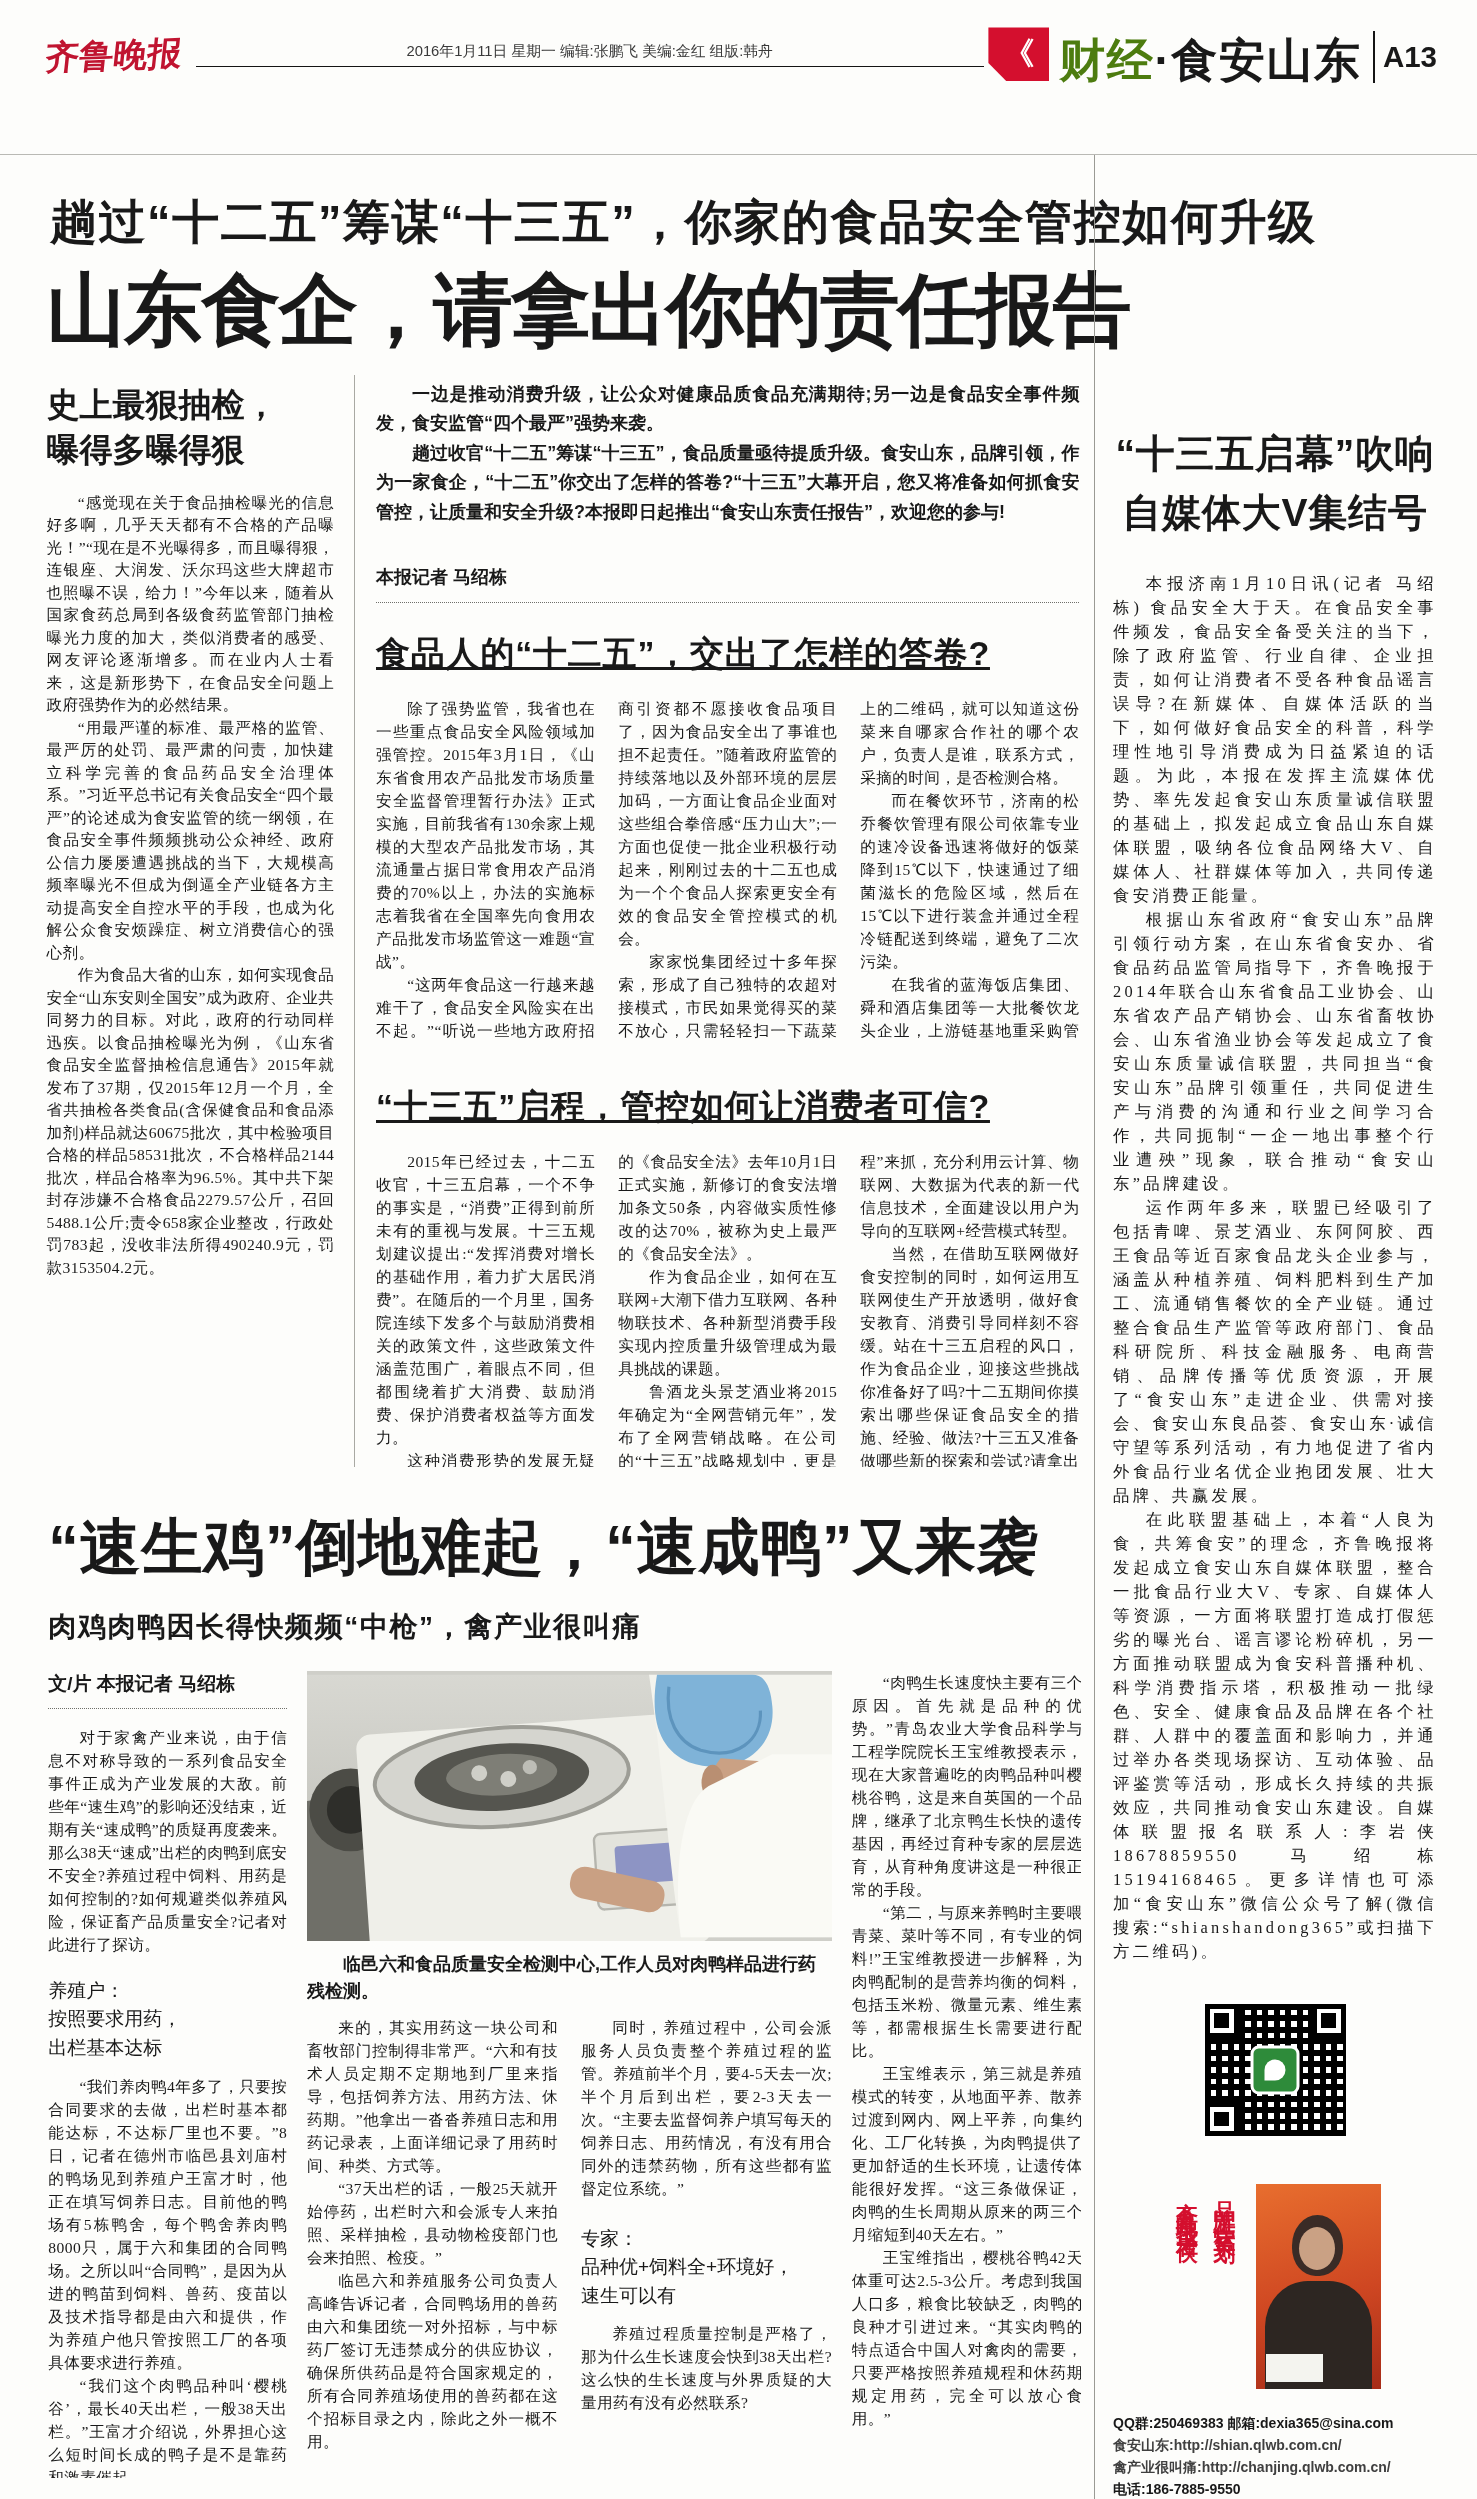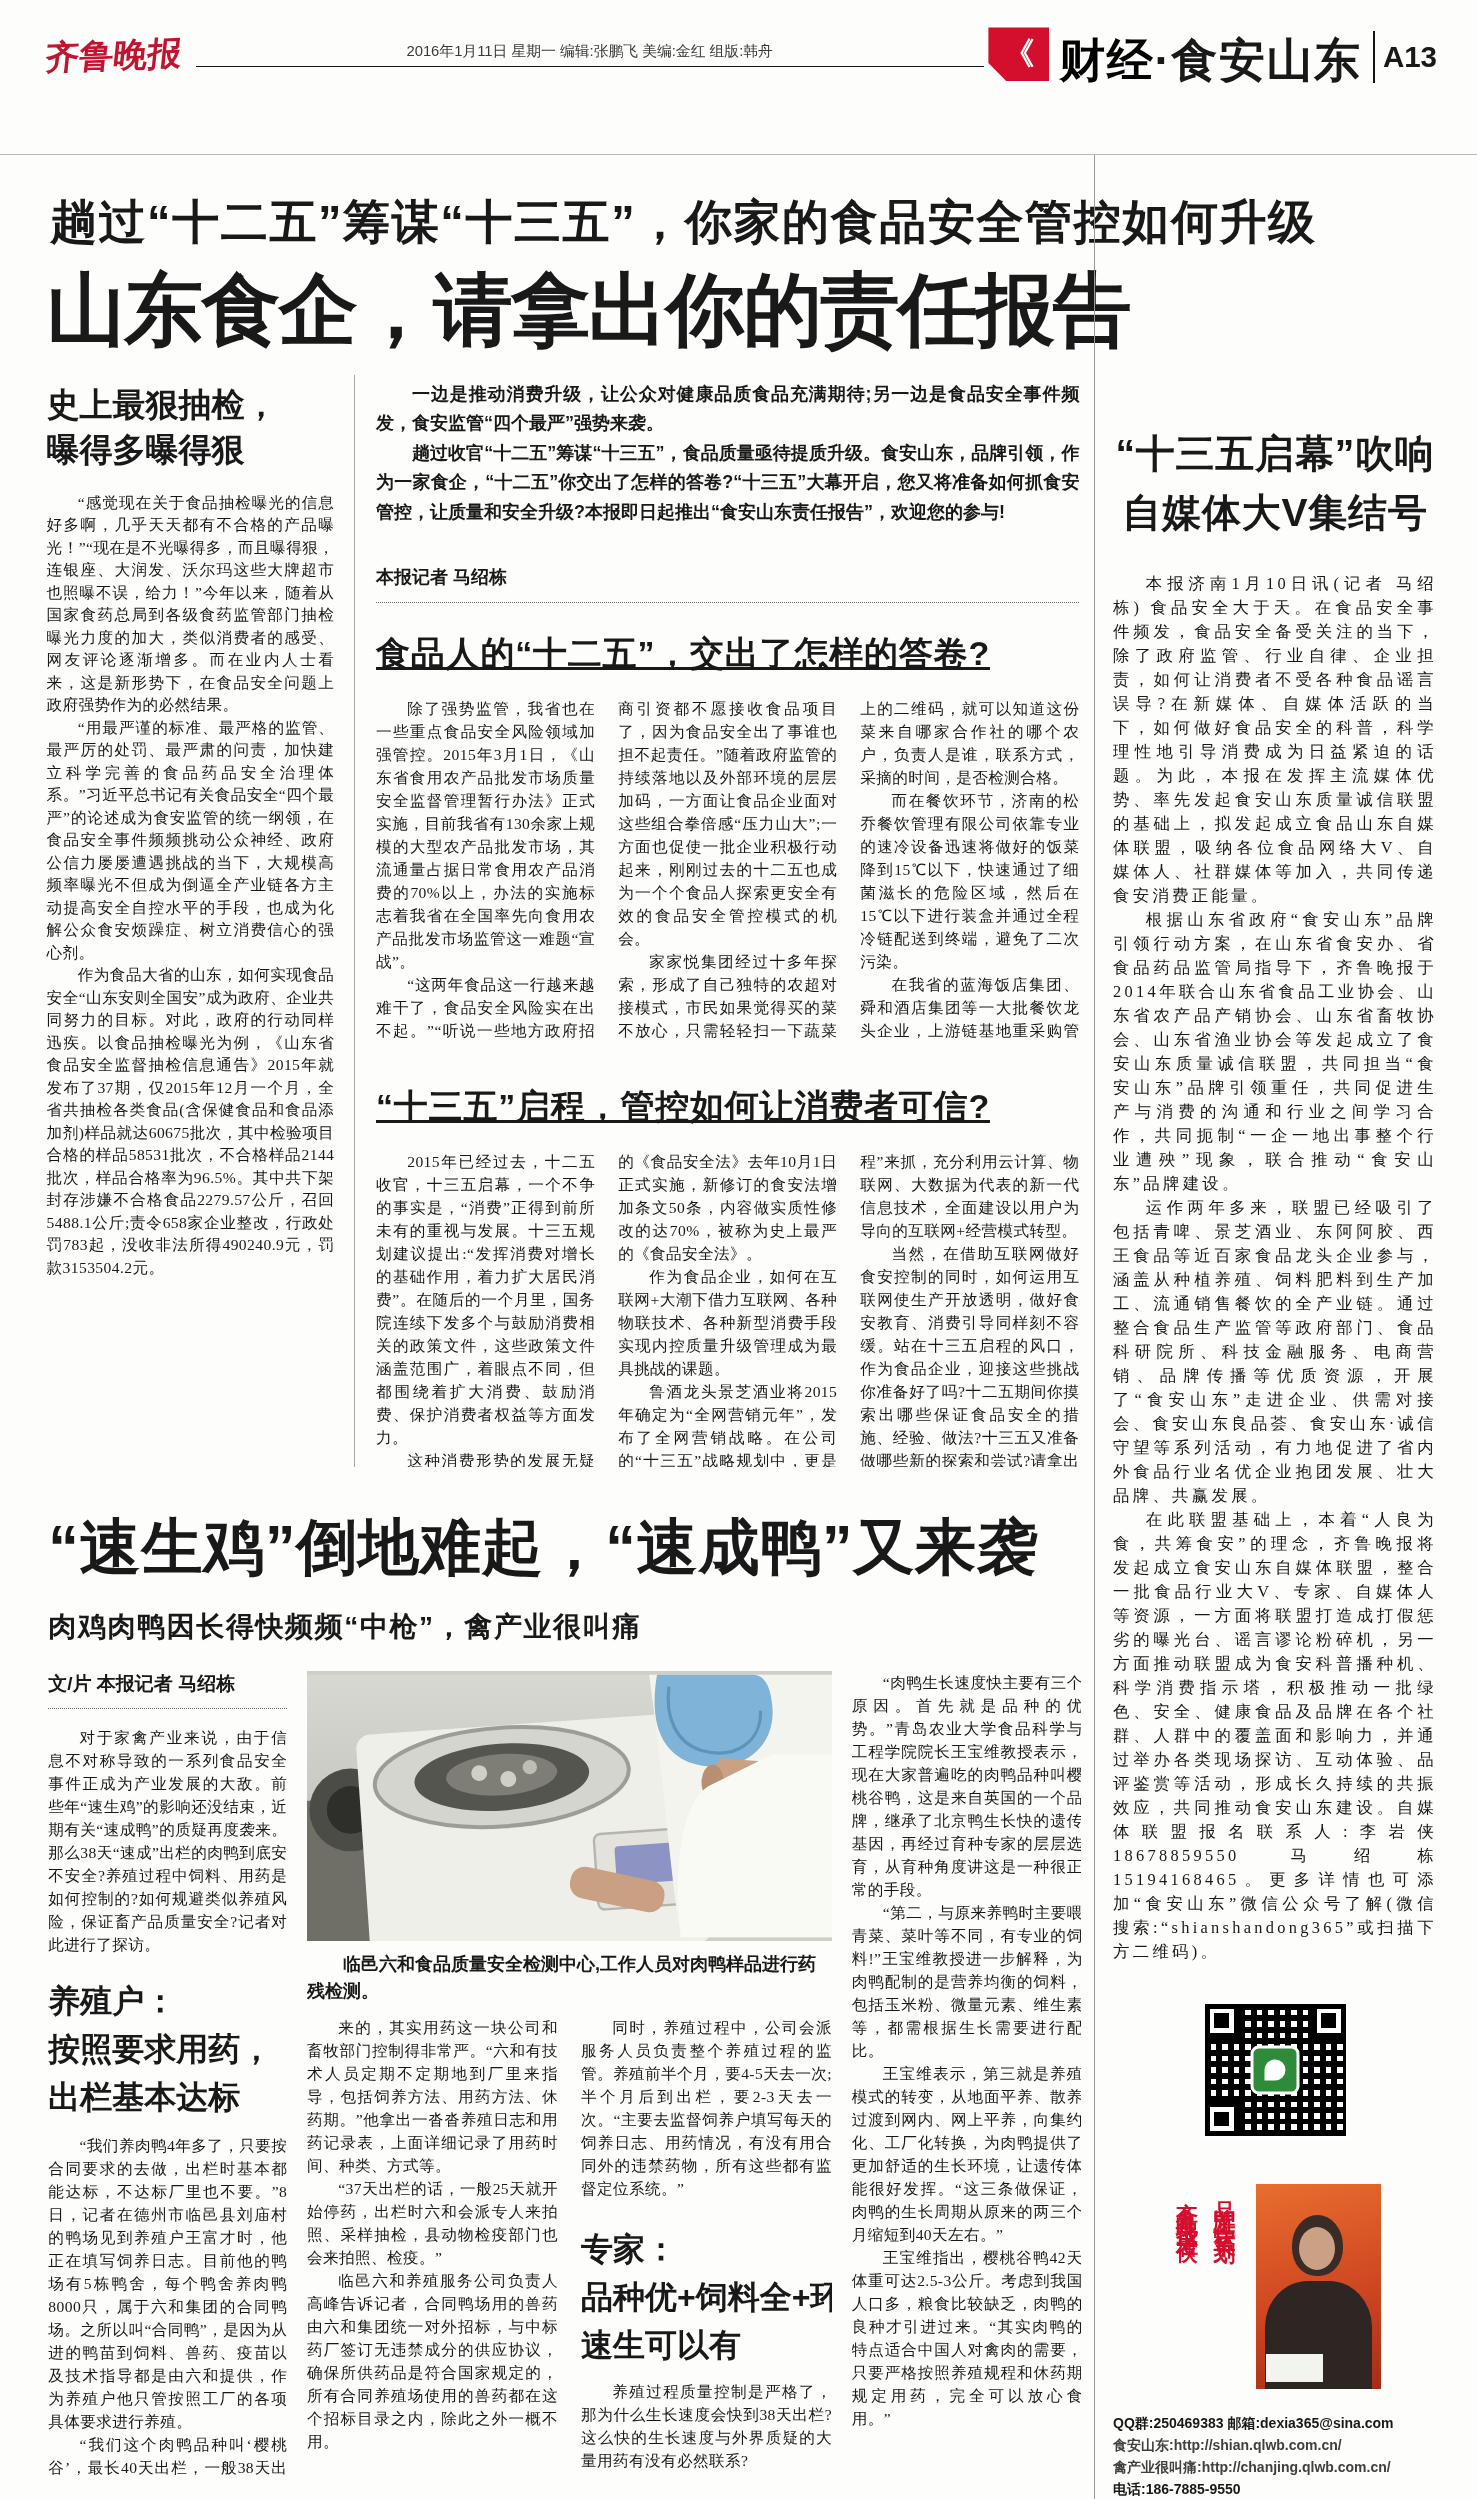--- a/index.html
+++ b/index.html
@@ -10,21 +10,21 @@
   .logo{color:#c01430;font-family:"DejaVu Serif",serif;font-weight:bold;font-size:34px;
         transform:skewX(-8deg) rotate(-2deg);line-height:1;padding-bottom:11.5px;white-space:nowrap;}
   .date-rule{flex:1;margin-left:14.8px;border-bottom:1.6px solid #141414;text-align:center;
              font-family:"Liberation Sans",sans-serif;font-size:14.8px;color:#3a3a3a;
              padding-bottom:4.9px;margin-bottom:16.4px;white-space:nowrap;}
   .badge{width:61px;height:54px;background:#d40f2e;color:#fff;display:flex;align-items:center;justify-content:center;
          font-family:"Liberation Sans",sans-serif;font-weight:900;font-size:31px;margin:0 8.2px 1.6px 4.9px;
          clip-path:polygon(0 0,100% 0,100% 100%,30% 100%,0 66%);}
   .section-title{font-family:"Liberation Sans",sans-serif;font-weight:900;font-size:46px;line-height:1;
                  white-space:nowrap;margin:0 9.8px 0 1.6px;letter-spacing:1.6px;}
-  .section-title .red{color:#000000;}
+  .section-title .red{color:#4d7c0f;}
   .vdiv{width:1.6px;height:52px;background:#141414;margin:0 8.2px 0 1.6px;}
   .pageno{font-family:"Liberation Sans",sans-serif;font-weight:700;font-size:29.5px;line-height:1;padding-bottom:11.5px;}
   .top-hairline{position:absolute;top:154px;left:0;width:100%;height:0.8px;background:#b9b9b4;}
   
   .content{position:absolute;top:155px;left:45px;right:41px;bottom:0;display:flex;}
   .main-col{width:1049px;box-sizing:border-box;padding-right:13px;}
   .rail{flex:1;border-left:0.8px solid #9a9a94;box-sizing:border-box;padding-left:18px;
         display:flex;flex-direction:column;overflow:hidden;}
   
   .lead{height:220px;box-sizing:border-box;padding:36px 0 0 4.9px;}
@@ -49,21 +49,21 @@
   .cols3.s2{height:382px;}
   
   .duck{height:1035px;overflow:hidden;box-sizing:border-box;padding:28px 0 0 3.3px;}
   .duck-headline{font-family:"Liberation Sans",sans-serif;font-weight:900;font-size:61px;letter-spacing:0.8px;
                  margin:11.5px 0 0;white-space:nowrap;}
   .duck-subhead{font-family:"Liberation Sans",sans-serif;font-weight:600;font-size:28px;margin:19.7px 0 24.6px;letter-spacing:1.6px;}
   .duck-grid{display:grid;grid-template-columns:239px 525px 231px;gap:19.7px;height:807px;overflow:hidden;}
   .duck-c{overflow:hidden;}
   .duck-byline{font-family:"Liberation Sans",sans-serif;font-weight:700;font-size:19px;
                padding-bottom:11.5px;border-bottom:1.6px dotted #6f6f6a;margin-bottom:16.4px;}
-  .subhd{font-family:"Liberation Sans",sans-serif;font-weight:700;font-size:32px;line-height:1.5;margin:21px 0 13px;}
+  .subhd{font-family:"Liberation Sans",sans-serif;font-weight:400;font-size:19px;line-height:1.5;margin:21px 0 13px;}
   .subhd div{white-space:nowrap;}
   .photo{height:270px;background:#cfcfc9;position:relative;overflow:hidden;}
   .caption{font-family:"Liberation Sans",sans-serif;font-weight:700;font-size:18px;line-height:27px;
            text-indent:2em;margin:9.8px 0 11.5px;}
   .two-col{column-count:2;column-gap:23px;height:459px;overflow:hidden;}
   .two-col .subhd{margin:24.6px 0 11.5px;}
   
   .rail-title{font-family:"Liberation Sans",sans-serif;font-weight:900;font-size:39px;line-height:1.5;
               text-align:center;margin:270px 0 29.5px;letter-spacing:0.8px;}
   .rail-text p{font-size:16.4px;line-height:24px;letter-spacing:3.3px;}

